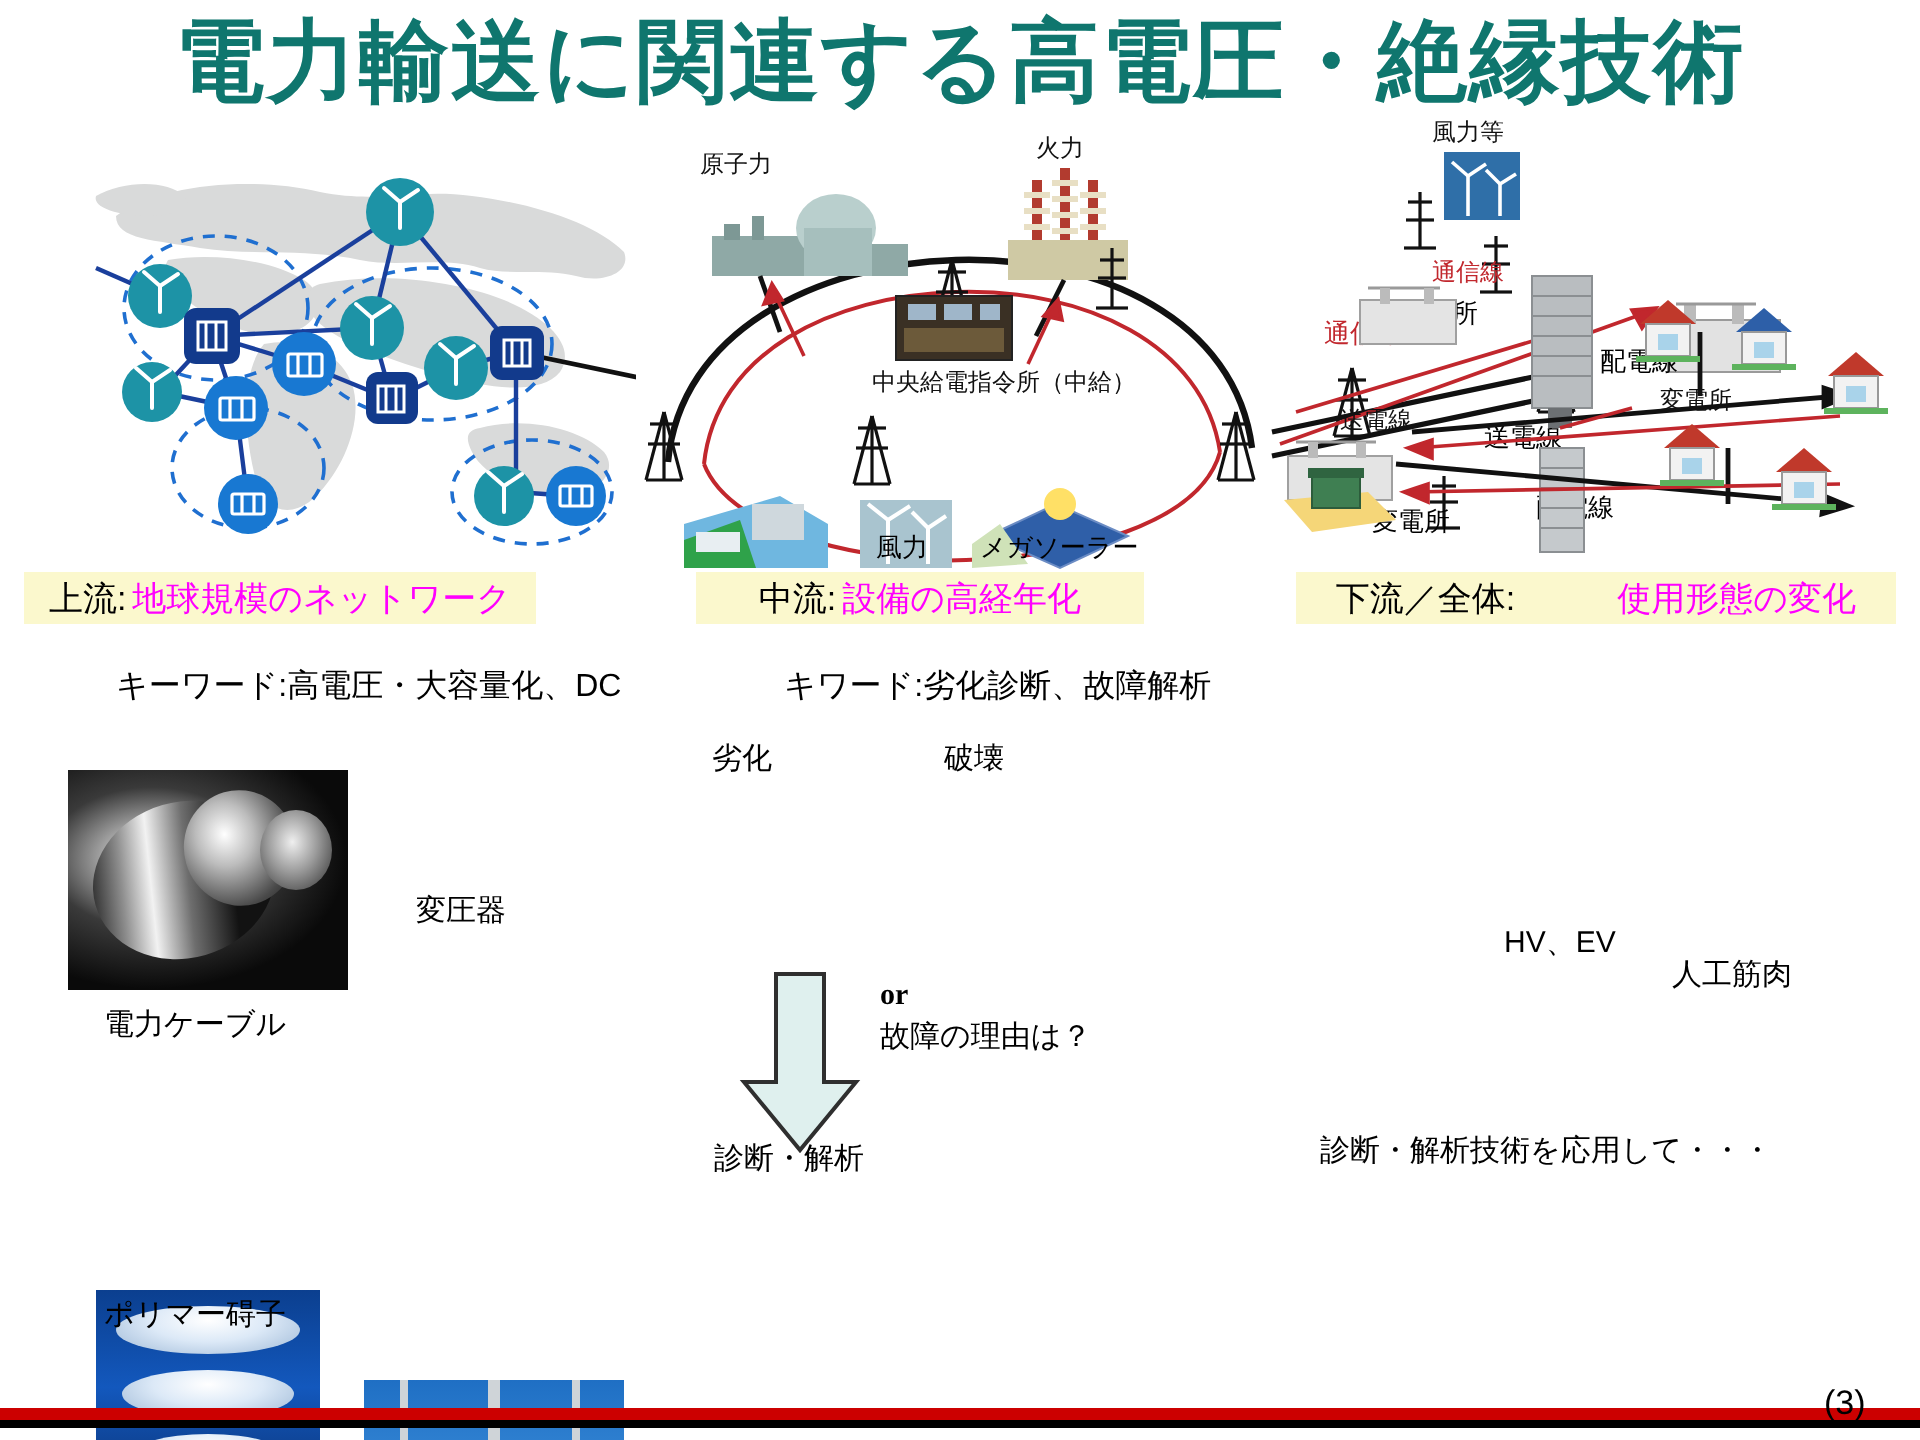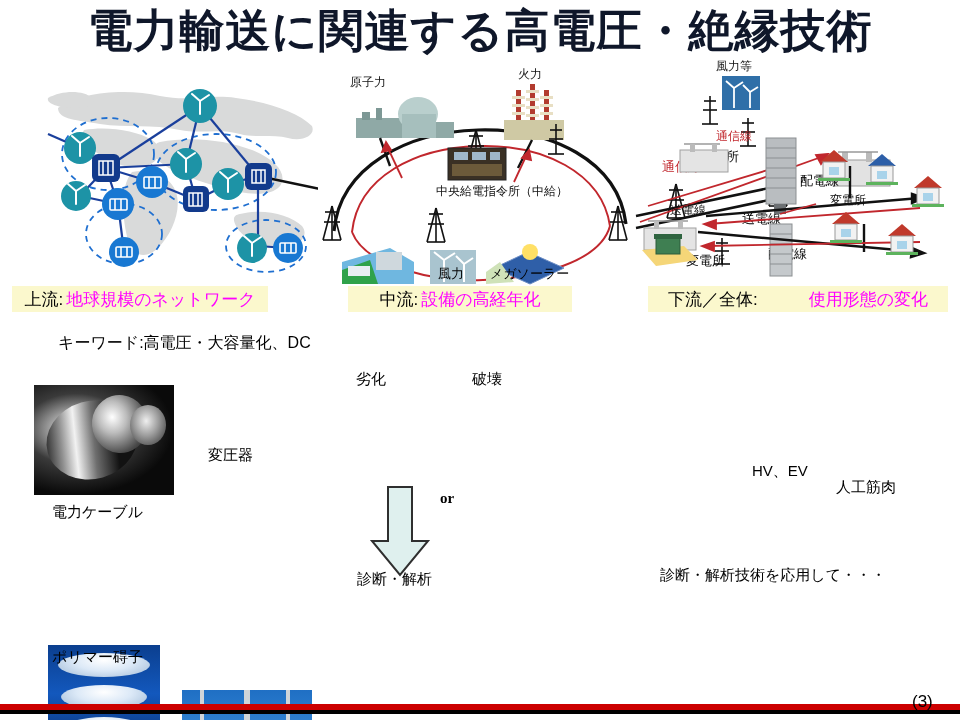--- a/index.html
+++ b/index.html
@@ -13,21 +13,21 @@
   .slide{position:absolute;inset:0;}
   .abs{position:absolute;}
 
   
   .title{
     left:0;top:6px;width:960px;
     text-align:center;
     font-size:45px;
     font-weight:bold;
     letter-spacing:1px;
-    color:#0f172a;
+    color:#0f766e;
     font-family:"DejaVu Sans","Liberation Sans",sans-serif;
     line-height:1.1;
     white-space:nowrap;
   }
 
   
   .band{
     background:#fbf8cd;
     height:26px;
     display:flex;align-items:center;justify-content:center;
@@ -537,20 +537,21 @@
   <div class="abs band" style="left:348px;top:286px;width:224px;">
     <span>中流:</span>
     <span class="magenta" style="margin-left:3px;">設備の高経年化</span>
   </div>
   <div class="abs band" style="left:648px;top:286px;width:300px;gap:48px;">
     <span>下流／全体:</span>
     <span class="magenta" style="margin-left:3px;">使用形態の変化</span>
   </div>
 
   <div class="abs kw" style="left:18px;top:333px;">キーワード:高電圧・大容量化、DC</div>
+  <div class="abs kw" style="left:352px;top:333px;">キワード:劣化診断、故障解析</div>
 
   <div class="abs photo cable" style="left:34px;top:385px;width:140px;height:110px;">
     <div class="ring" style="left:12px;top:16px;width:92px;height:78px;background:linear-gradient(100deg,#111 0%,#8f8f8f 20%,#f2f2f2 34%,#6e6e6e 52%,#121212 74%);transform:rotate(-16deg);"></div>
     <div class="ring" style="left:58px;top:10px;width:56px;height:58px;background:radial-gradient(ellipse at 40% 35%,#ffffff 0%,#bcbcbc 30%,#4a4a4a 70%,#111 100%);transform:rotate(-16deg);"></div>
     <div class="ring" style="left:96px;top:20px;width:36px;height:40px;background:radial-gradient(ellipse at 45% 40%,#efefef 0%,#9a9a9a 45%,#2b2b2b 100%);"></div>
   </div>
   <div class="abs cap" style="left:52px;top:503px;">電力ケーブル</div>
 
   <div class="abs photo insul" style="left:48px;top:535px;width:112px;height:108px;">
     <div class="disc" style="top:8px;width:92px;height:24px;"></div>
@@ -572,20 +573,21 @@
   <div class="abs cap" style="left:472px;top:370px;">破壊</div>
 
   <div class="abs" style="left:368px;top:485px;width:64px;height:92px;">
     <svg class="bigarrow" width="64" height="92" viewBox="0 0 64 92" aria-hidden="true">
       <polygon points="20,2 44,2 44,56 60,56 32,90 4,56 20,56" fill="#dff0ee" stroke="#2f2f2f" stroke-width="2"></polygon>
     </svg>
   </div>
 
   <div class="abs" style="left:440px;top:488px;line-height:1.38;">
     <div class="cap" style="font-family:'Liberation Serif',serif;font-weight:bold;">or</div>
+    <div class="cap">故障の理由は？</div>
   </div>
 
   <div class="abs cap" style="left:357px;top:570px;">診断・解析</div>
 
   <div class="abs cap" style="left:752px;top:462px;">HV、EV</div>
 
   <div class="abs cap" style="left:836px;top:478px;">人工筋肉</div>
 
   <div class="abs cap" style="left:660px;top:566px;">診断・解析技術を応用して・・・</div>
 

